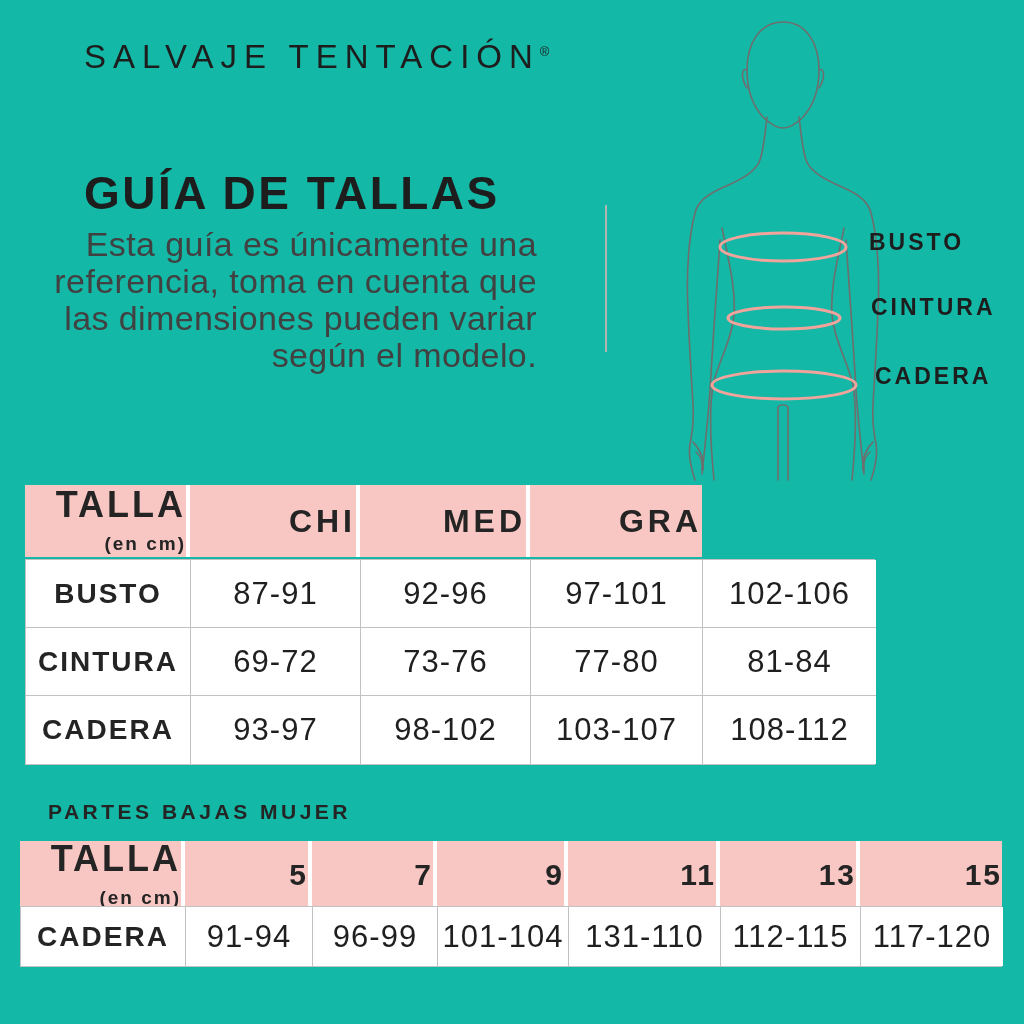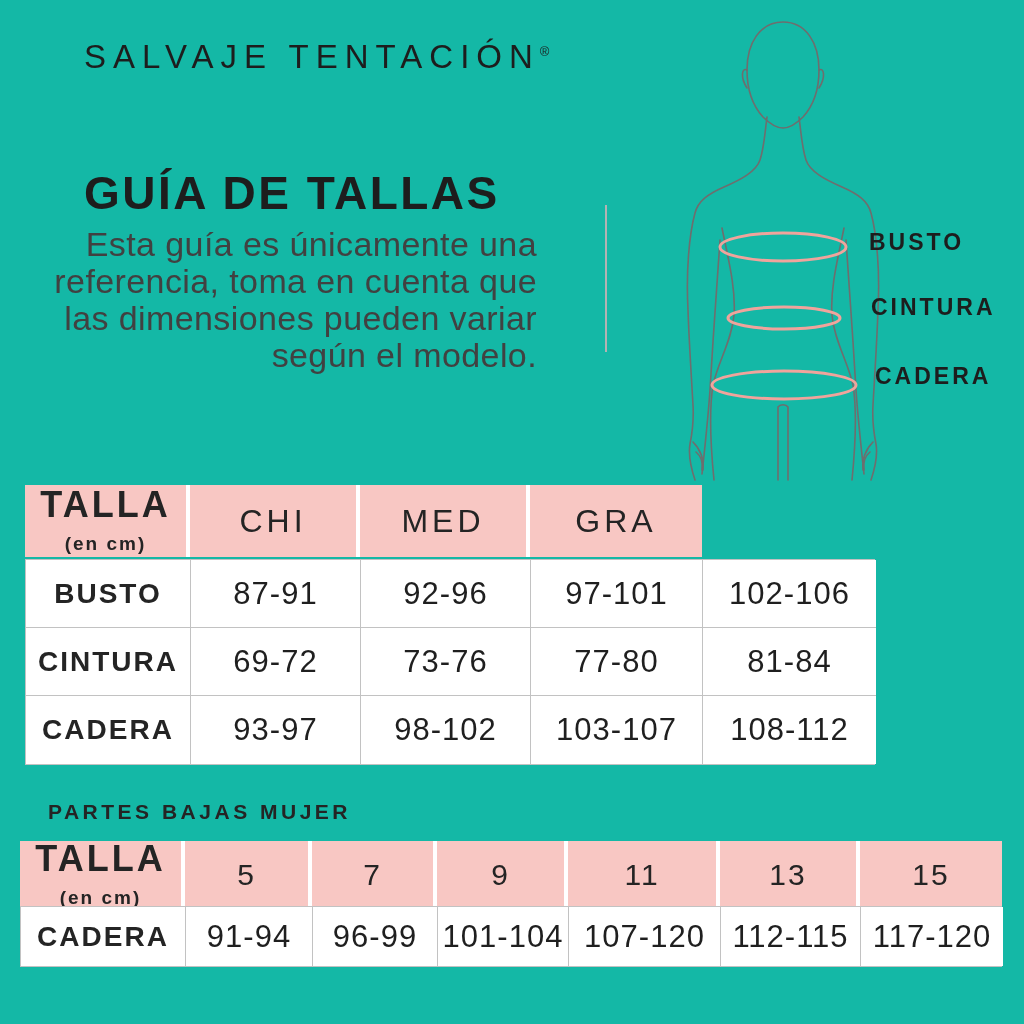--- a/index.html
+++ b/index.html
@@ -35,27 +35,27 @@
   
   .section-heading{
     position:absolute;left:48px;font-size:21px;font-weight:700;letter-spacing:3.5px;
     color:#242424;white-space:nowrap;
   }
   .sh-upper{top:443px;}
   .sh-lower{top:800px;}
   
   .tbl-header{position:absolute;display:grid;}
   .tbl-header .hcell{
-    background:#f8c7c3;display:flex;flex-direction:column;align-items:center;justify-content:center;
+    background:#f8c7c3;display:flex;flex-direction:column;align-items:flex-end;justify-content:center;
     box-sizing:border-box;border-right:4px solid #ffffff;
   }
   .tbl-header .hcell:last-child{border-right:none;}
   .hcell .talla{font-size:36px;font-weight:700;letter-spacing:3px;line-height:36px;color:#242424;}
   .hcell .unit{font-size:19px;font-weight:700;letter-spacing:2px;margin-top:10px;color:#242424;}
-  .hcell .colhead{font-size:32px;font-weight:400;letter-spacing:4px;color:#242424;}
+  .hcell .colhead{font-size:32px;font-weight:700;letter-spacing:4px;color:#242424;}
   .tbl-data{
     position:absolute;display:grid;background:#ffffff;
     border:1px solid #c2c2c2;box-sizing:border-box;
   }
   .tbl-data .dcell{
     display:flex;align-items:center;justify-content:center;box-sizing:border-box;
     border-right:1px solid #c2c2c2;border-bottom:1px solid #c2c2c2;background:#ffffff;
   }
   .tbl-data .dcell.last-col{border-right:none;}
   .tbl-data .dcell.last-row{border-bottom:none;}
@@ -221,21 +221,21 @@
     <div class="dcell last-row">
         <span class="val">91-94</span>
       </div>
     <div class="dcell last-row">
         <span class="val">96-99</span>
       </div>
     <div class="dcell last-row">
         <span class="val">101-104</span>
       </div>
     <div class="dcell last-row">
-        <span class="val">107-120</span>
+        <span class="val">131-110</span>
       </div>
     <div class="dcell last-row">
         <span class="val">112-115</span>
       </div>
     <div class="dcell last-col last-row">
         <span class="val">117-120</span>
       </div>
   </div>
 
 </div>

